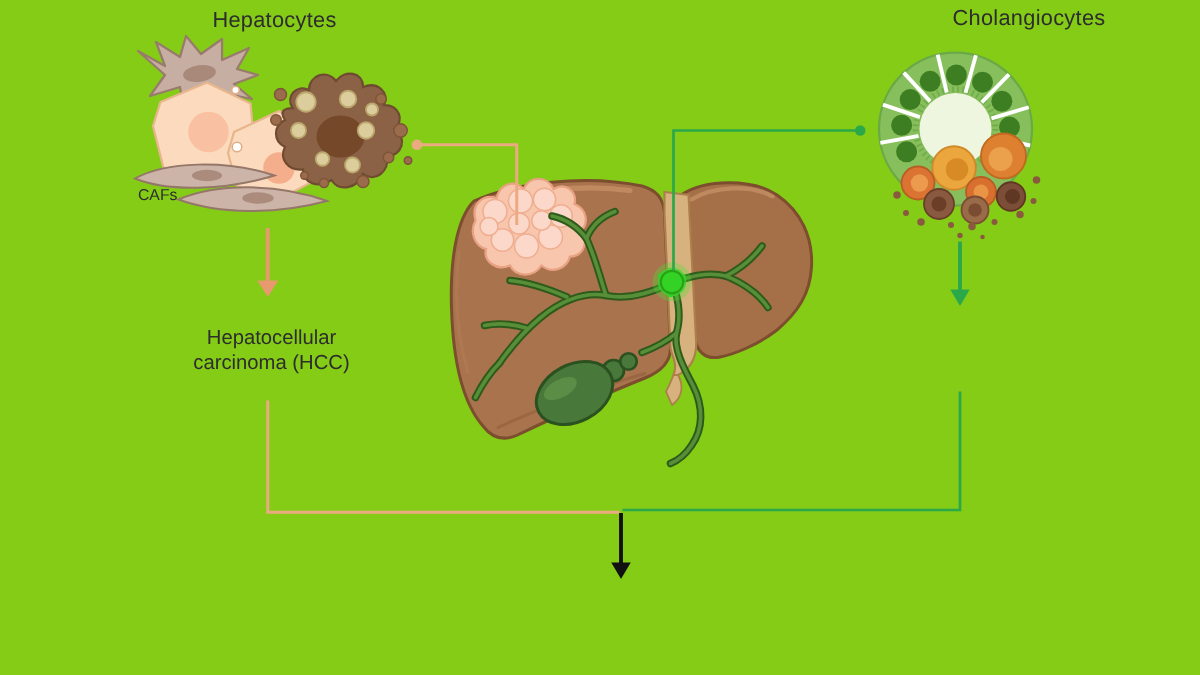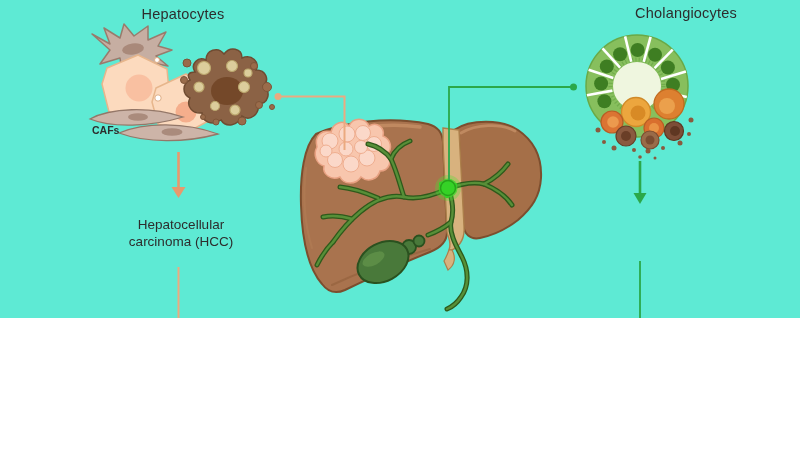--- a/index.html
+++ b/index.html
@@ -1,21 +1,21 @@
 <!DOCTYPE html>
 <html><head>
 <meta charset="utf-8">
 <style>
   html,body{margin:0;padding:0;background:#fff;}
   .stage{
-    position:relative;width:800px;height:318px;background:#5eead4;overflow:hidden;
+    position:relative;width:800px;height:450px;background:#84cc16;overflow:hidden;
     font-family:"Liberation Sans","DejaVu Sans",sans-serif;color:#2d2d2d;
   }
   .lbl{position:absolute;transform:translate(-50%,-50%);text-align:center;
-       white-space:pre-line;line-height:1.26;color:#2d2d2d;font-weight:bold;}
+       white-space:pre-line;line-height:1.26;color:#2d2d2d;}
   .title{font-size:14.5px;font-weight:500;letter-spacing:.2px;}
   .node{font-size:13.5px;font-weight:400;}
   .tiny{font-size:10.5px;transform:none;text-align:left;}
   svg{position:absolute;left:0;top:0;}
 </style>
 </head>
 <body>
 
 <div class="stage">
 

